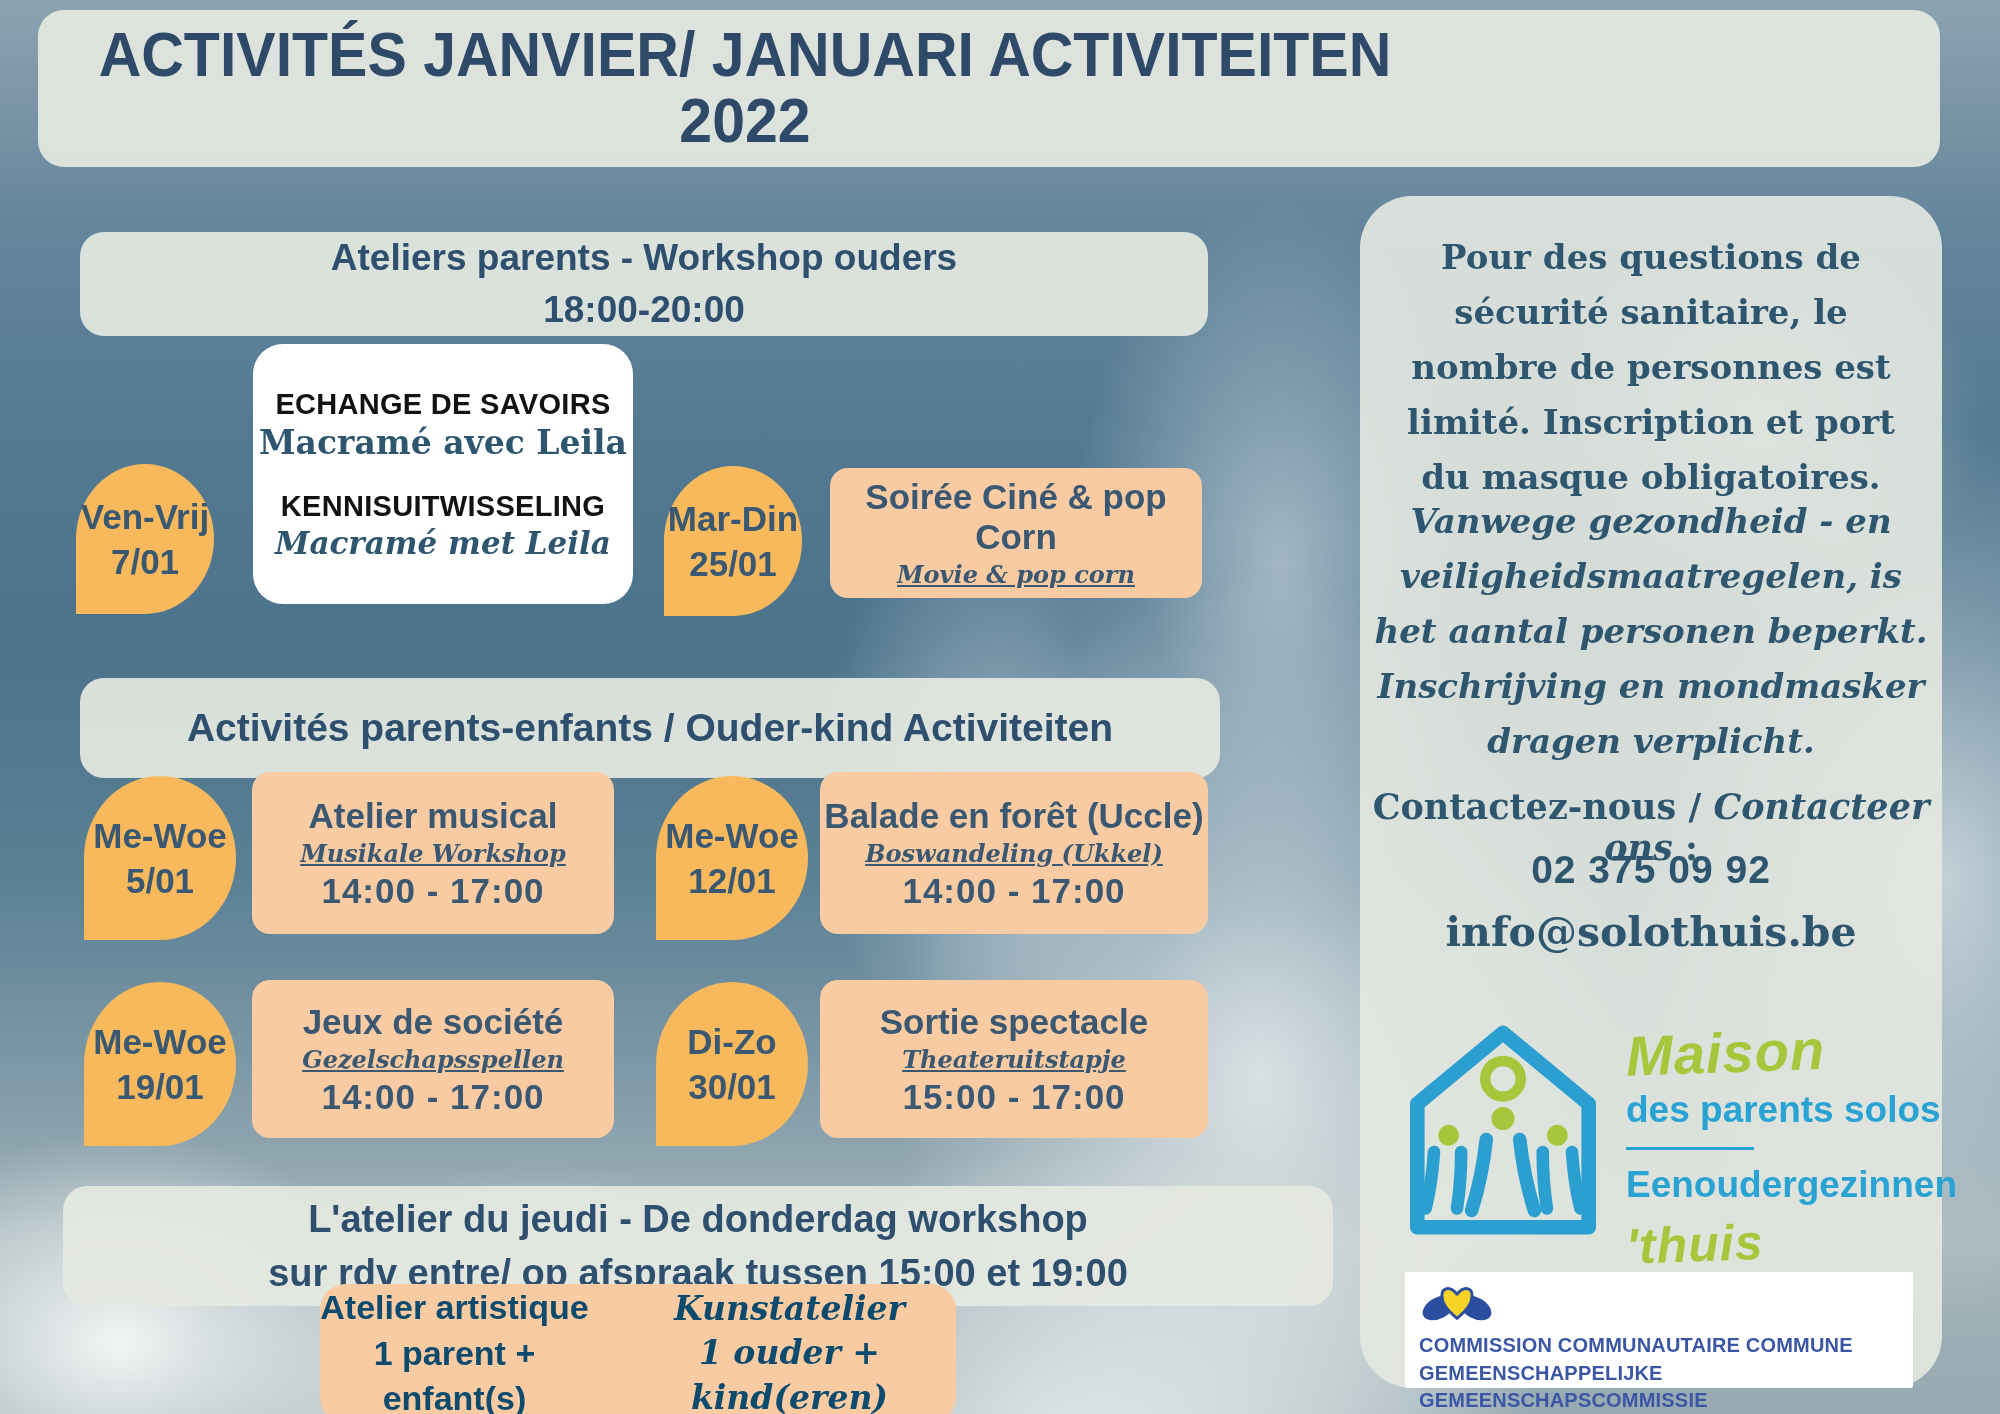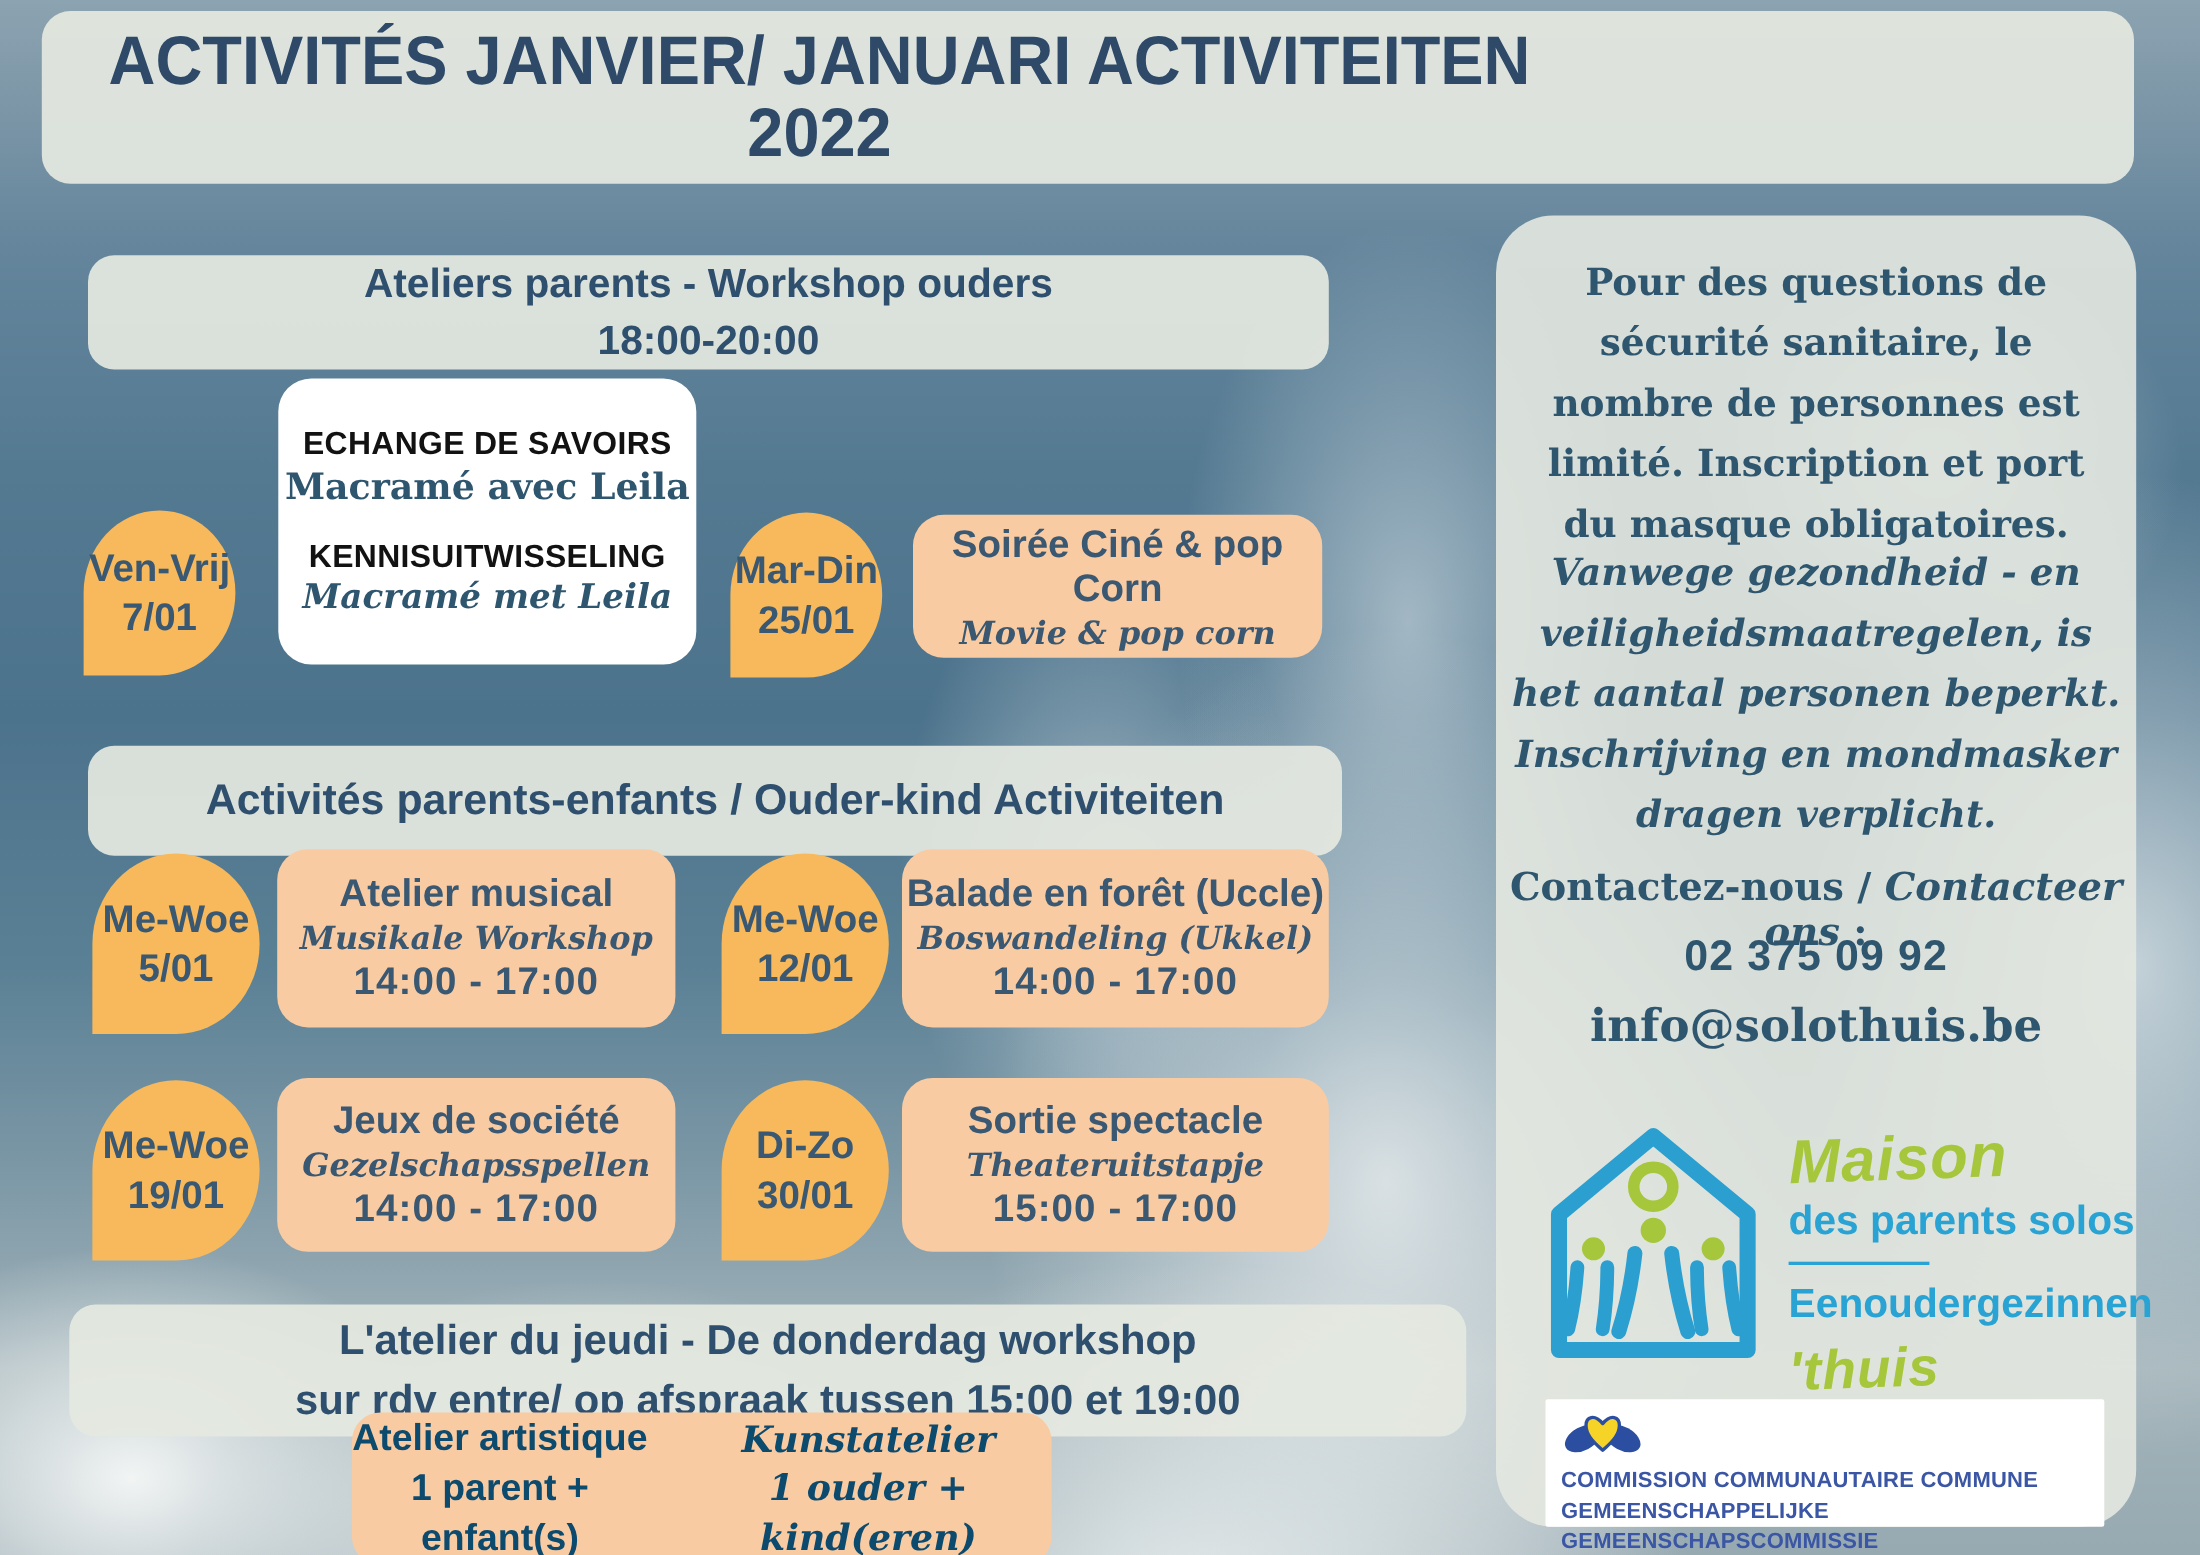--- a/index.html
+++ b/index.html
@@ -41,25 +41,25 @@
   .ex-sub{font-family:"DejaVu Serif",serif; font-size:33px; font-weight:700; color:#2F566F;}
   .ex-sub.it{font-style:italic; font-size:31px;}
   .ex-gap{height:24px;}
 
   .badge{
     background:#F7B95C; border-radius:50% 50% 50% 0;
     color:#3A5872; font-weight:800; font-size:35px; line-height:1.3;
     display:flex; flex-direction:column; align-items:center; justify-content:center; text-align:center;
   }
   .peach-card{
-    background:#F9CBA2; border-radius:28px; color:#3A5872; text-align:center;
+    background:#F9CBA2; border-radius:18px; color:#3A5872; text-align:center;
     display:flex; flex-direction:column; justify-content:center; gap:3px;
   }
   .card-fr{font-weight:800; font-size:35px;}
-  .card-nl{font-family:"DejaVu Serif",serif; font-style:italic; font-weight:700; font-size:29px;}
+  .card-nl{font-family:"DejaVu Serif",serif; font-style:italic; font-weight:700; font-size:24px;text-decoration:underline;}
   .card-time{font-weight:800; font-size:35px; letter-spacing:1px;}
 
   #badge-macrame{left:76px; top:464px; width:138px; height:150px;}
   #badge-cinema{left:664px; top:466px; width:138px; height:150px;}
   #card-cinema{left:830px; top:468px; width:372px; height:130px;}
 
   #badge-a0{left:84px; top:776px; width:152px; height:164px;}
   #card-a0{left:252px; top:772px; width:362px; height:162px;}
   #badge-a1{left:656px; top:776px; width:152px; height:164px;}
   #card-a1{left:820px; top:772px; width:388px; height:162px;}

